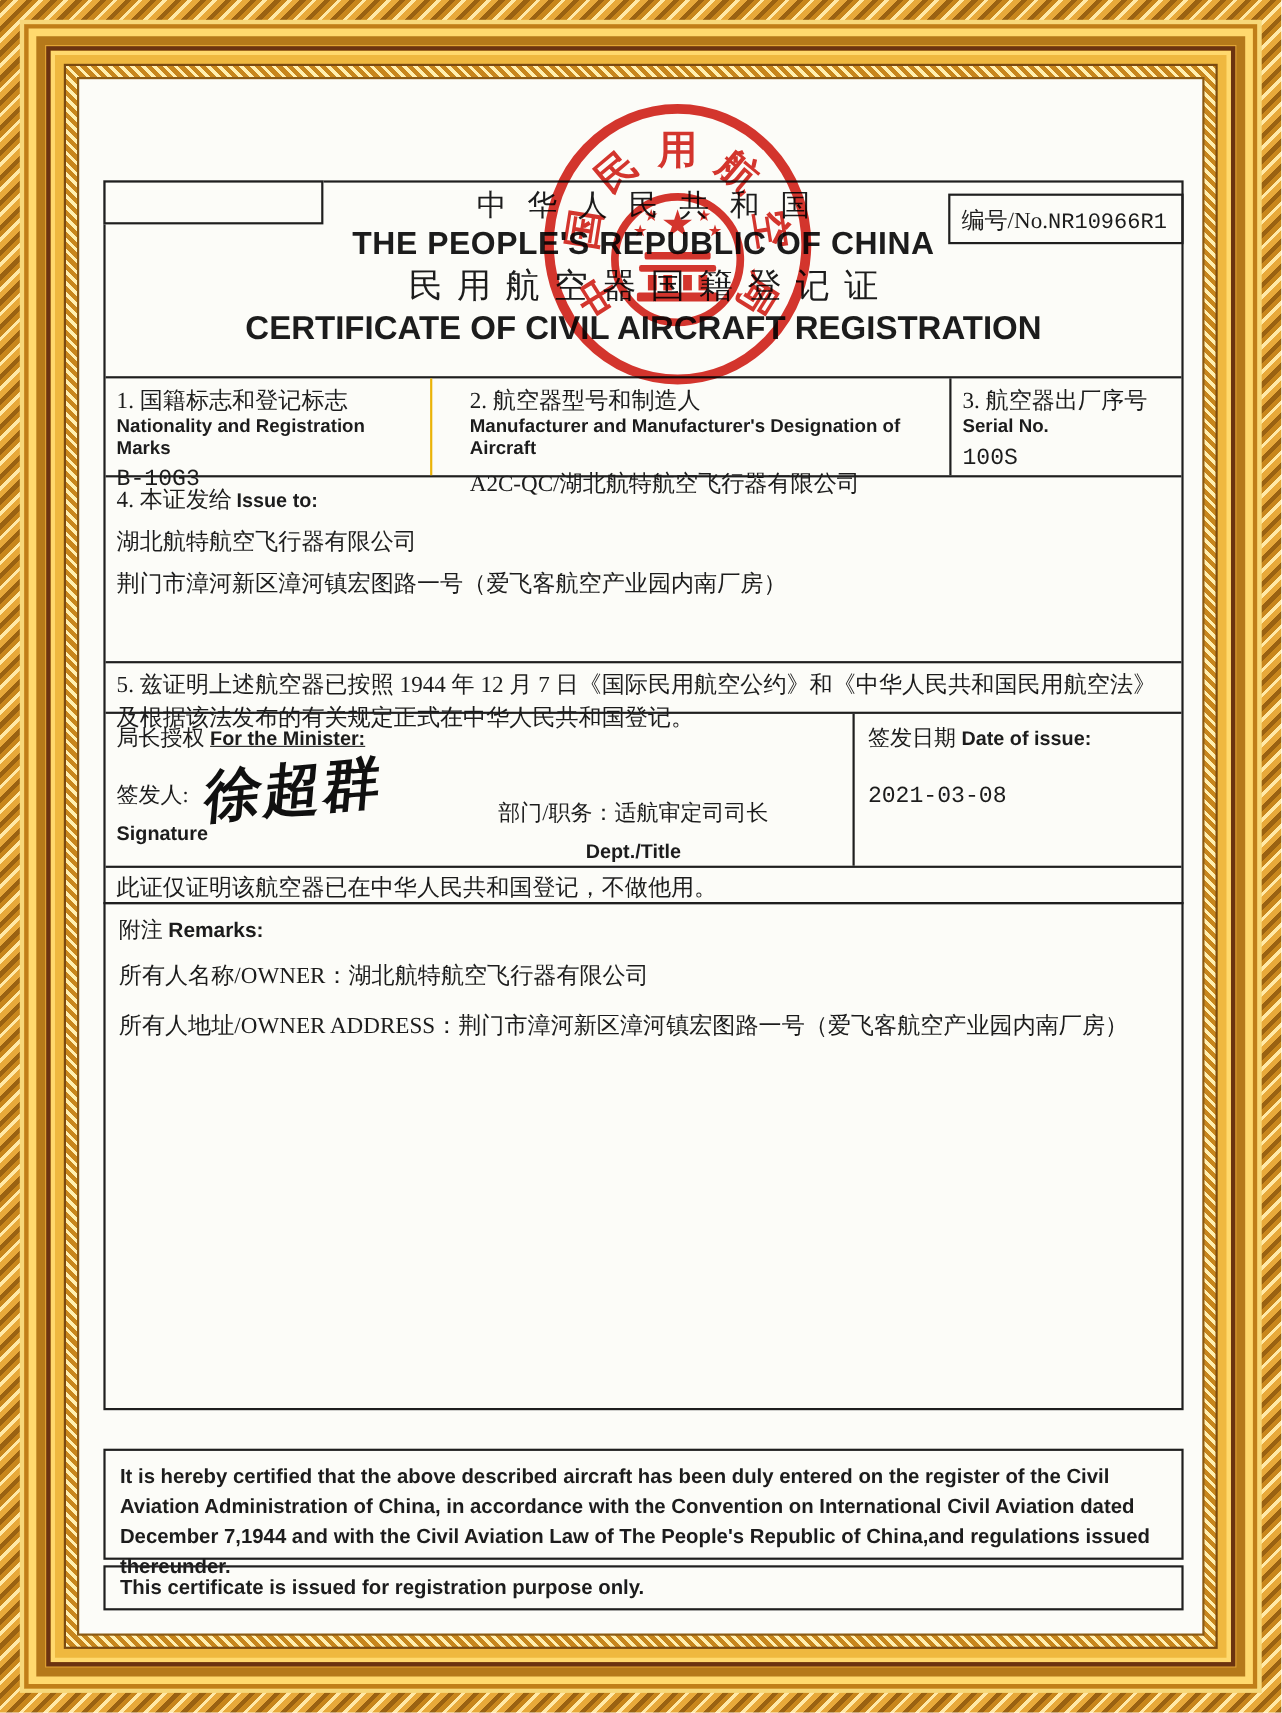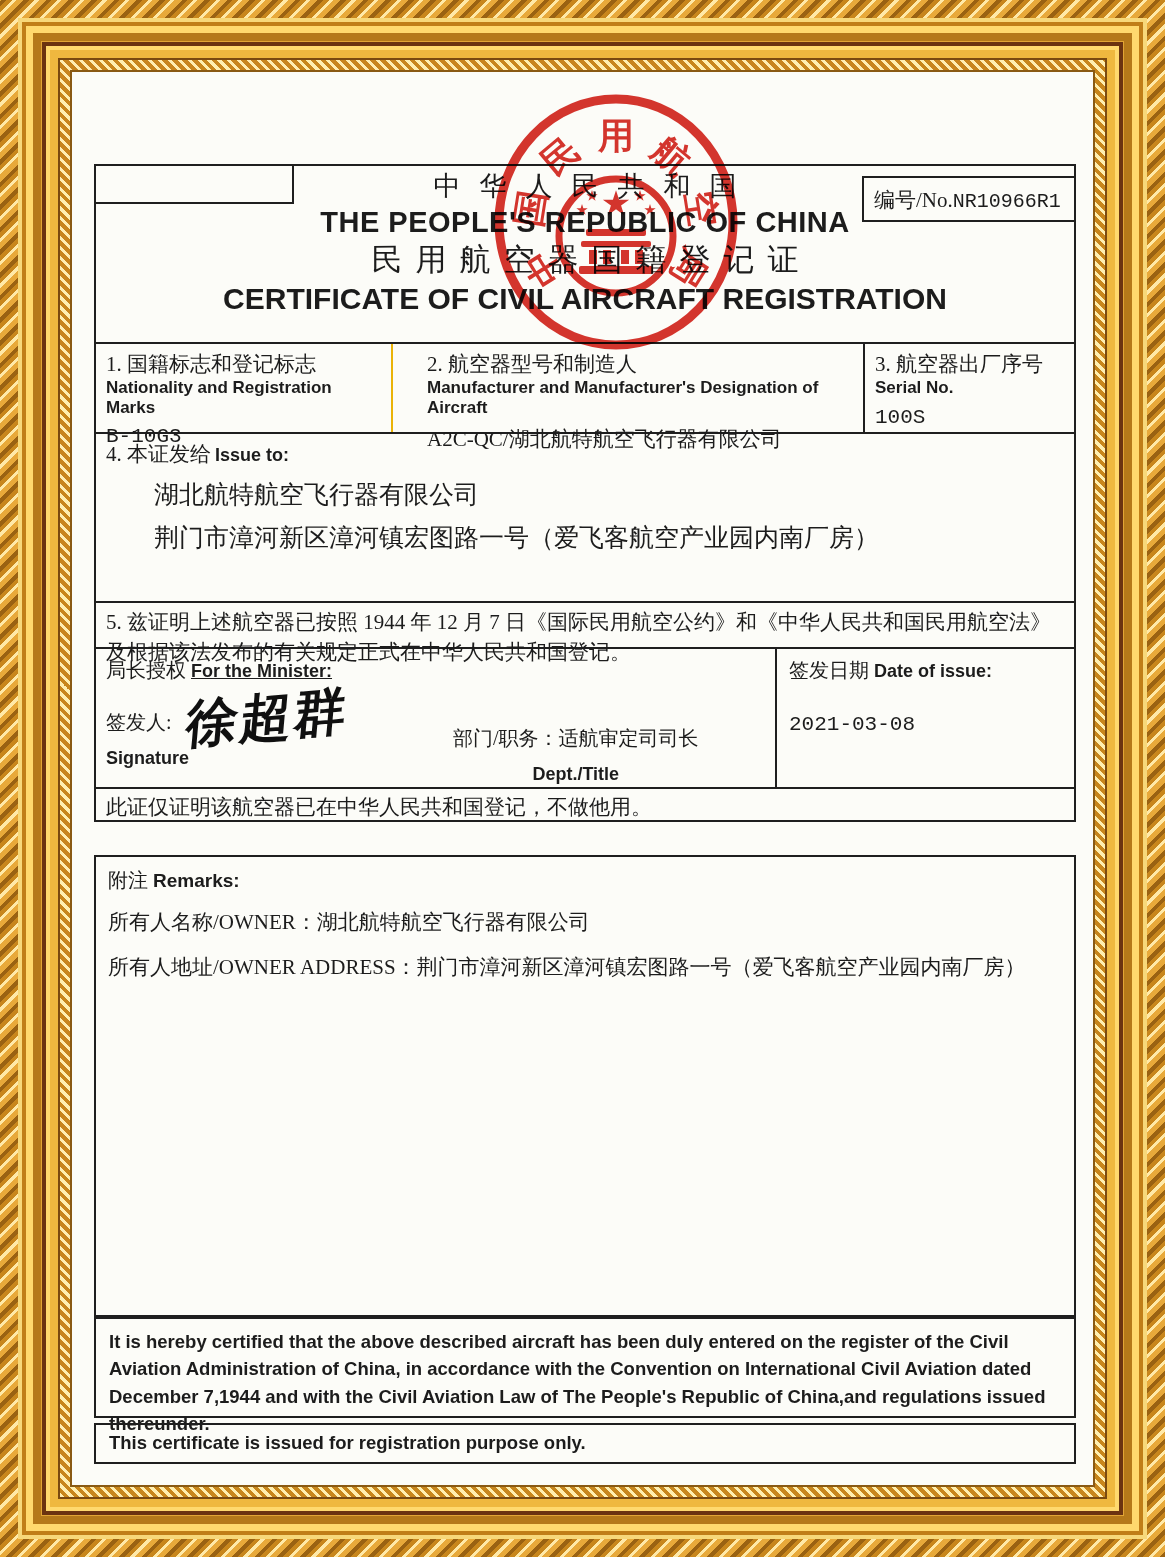--- a/index.html
+++ b/index.html
@@ -41,40 +41,40 @@
   .cell{padding:6px 10px;}
   .lbl-cn{font-size:21px;}
   .lbl-en{font-size:17px;font-weight:bold;font-family:"Liberation Sans",sans-serif;line-height:1.15;}
   .val{font-size:21px;font-family:"Liberation Mono",monospace;margin-top:8px;}
   .val-cjk{font-family:"Liberation Serif","DejaVu Serif",serif;}
   .r1{height:90px;}
   .r1 .c1{width:297px;border-right:2px solid #eab308;}
   .r1 .c2{flex:1;border-right:2px solid #1f1f1f;margin-left:24px;}
   .r1 .c3{width:209px;}
   .r2{height:145px;display:block;}
-  .r2 .line{font-size:25px;margin-top:10px;margin-left:48px;}
+  .r2 .line{font-size:21px;margin-top:10px;}
   .r3{height:46px;display:block;font-size:21px;line-height:1.45;padding-top:4px;margin-top:24px;}
   .r4{height:140px;}
   .r4 .m-cell{flex:1;border-right:2px solid #1f1f1f;position:relative;}
   .r4 .d-cell{width:297px;position:relative;}
   .r5{height:38px;font-size:21px;padding-top:6px;align-items:center;}
 
   .mini-hd{position:absolute;left:10px;top:8px;font-size:20px;}
   .sign-block{position:absolute;left:10px;top:60px;font-size:20px;}
   .sign-block .en{font-weight:bold;font-family:"Liberation Sans",sans-serif;font-size:18px;margin-top:12px;}
   .signature{position:absolute;left:90px;top:34px;font-size:52px;font-weight:bold;
     transform:rotate(-5deg) skewX(-10deg);letter-spacing:2px;color:#101010;}
   .dept-block{position:absolute;left:345px;top:76px;font-size:20px;margin-left:12px;}
   .dept-block .en{font-weight:bold;font-family:Liberation Sans, sans-serif;font-size:18px;margin-top:12px;text-align:center;}
   .date-label{position:absolute;left:12px;top:8px;font-size:20px;}
   .date-value{position:absolute;left:12px;top:64px;font-size:21px;font-family:"Liberation Mono",monospace;}
   .bold-en{font-weight:bold;font-family:"Liberation Sans",sans-serif;}
 
   
-  .remarks-box{left:22px;top:783px;width:982px;height:462px;padding:10px 12px;}
+  .remarks-box{left:22px;top:748px;width:982px;height:462px;padding:10px 12px;}
   .remarks-box .hd{font-size:20px;}
   .remarks-box .hd .en{font-weight:bold;font-family:"Liberation Sans",sans-serif;font-size:19px;}
   .remarks-box .line{font-size:21px;margin-top:12px;line-height:1.55;}
   .english-box{left:22px;top:1245px;width:982px;height:101px;padding:9px 13px;
     font-family:"Liberation Sans",sans-serif;font-weight:bold;font-size:18.5px;line-height:1.48;}
   .purpose-box{left:22px;top:1351px;width:982px;height:41px;padding:7px 13px;
     font-family:"Liberation Sans",sans-serif;font-weight:bold;font-size:18.5px;}
 
   
   .seal{left:413px;top:12px;width:262px;height:272px;mix-blend-mode:multiply;opacity:.92;}

